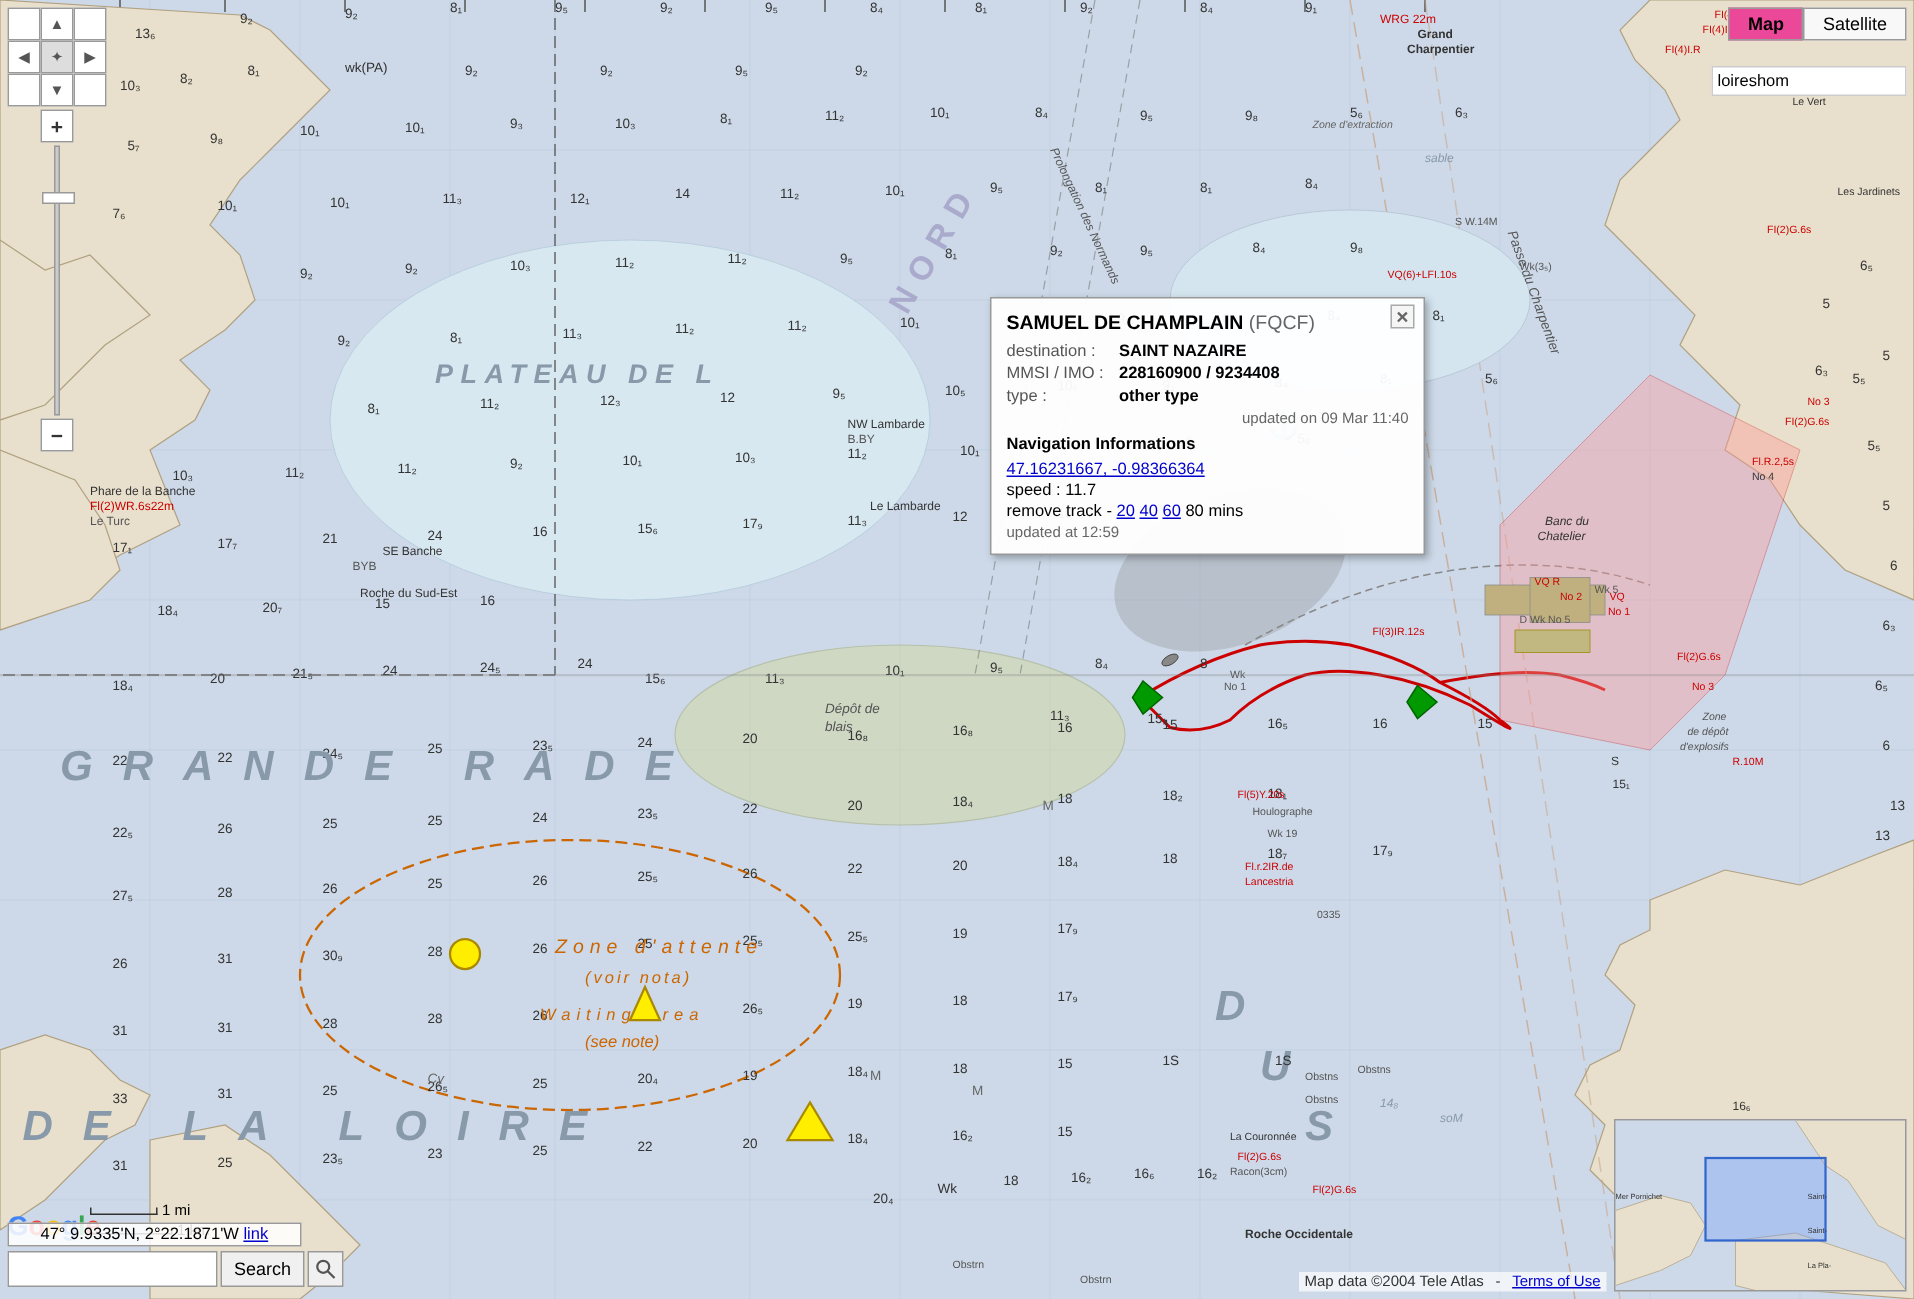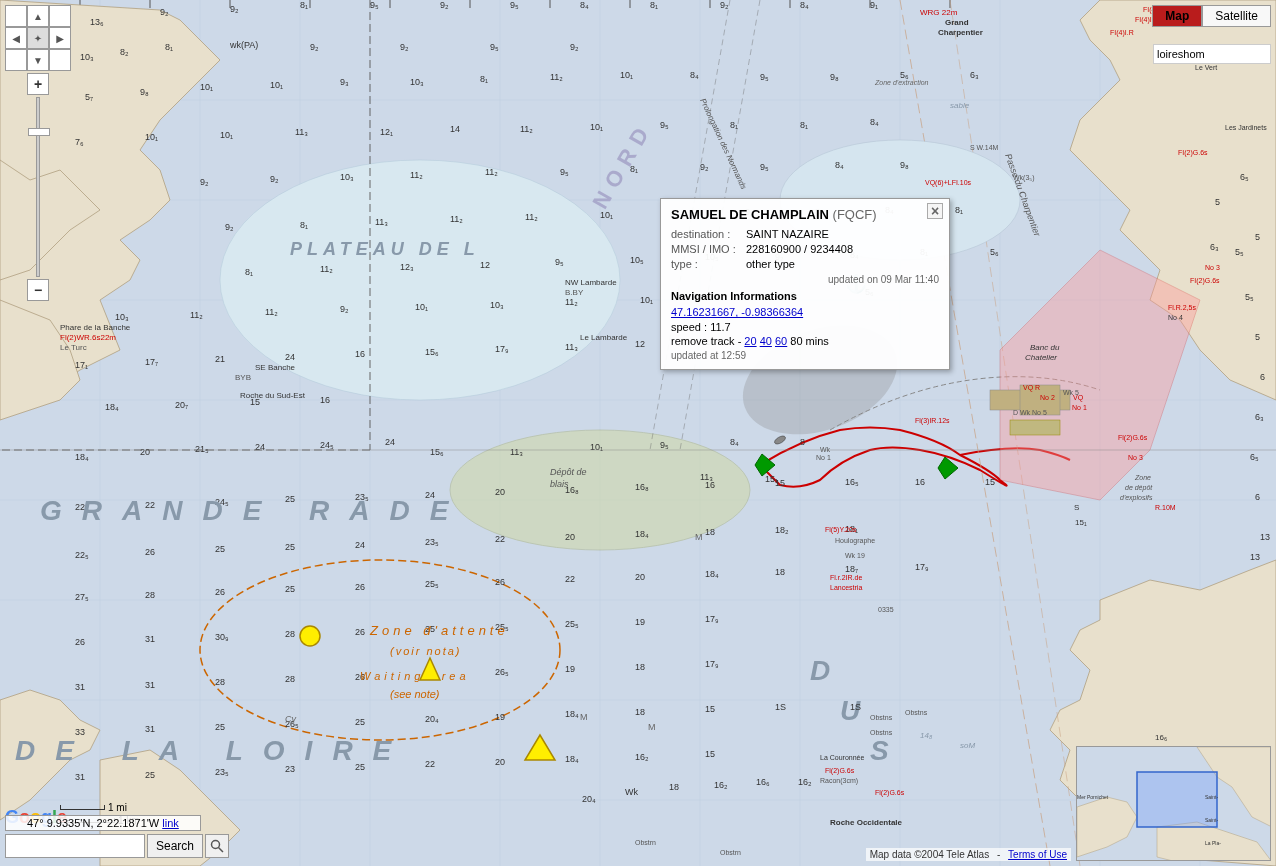--- a/index.html
+++ b/index.html
@@ -109,21 +109,21 @@
 
     .toggle-btn {
       padding: 3px 12px;
       border: 1px solid #999;
       cursor: pointer;
       font-size: 12px;
       background: #f8f8f8;
     }
 
     .toggle-btn.active {
-      background: #b91c1c;
+      background: #ec4899;
       font-weight: bold;
     }
 
     
     .search-bar {
       position: absolute;
       bottom: 10px;
       left: 5px;
       display: flex;
       align-items: center;
@@ -308,21 +308,21 @@
     }
 
     .popup-label {
       width: 75px;
       color: #555;
       flex-shrink: 0;
     }
 
     .popup-value {
       color: #000;
-      font-weight: 400;
+      font-weight: 700;
     }
 
     .popup-updated {
       font-size: 10px;
       color: #666;
       text-align: right;
       margin: 4px 0;
     }
 
     .popup-nav-section {
@@ -366,21 +366,21 @@
 
     
     .loireshom-input {
       position: absolute;
       top: 44px;
       right: 5px;
       z-index: 100;
     }
 
     .loireshom-field {
-      width: 118px;
+      width: 130px;
       height: 20px;
       border: 1px solid #ccc;
       padding: 1px 3px;
       font-size: 11px;
       background: white;
     }
   </style>
 </head>
 <body>
 

